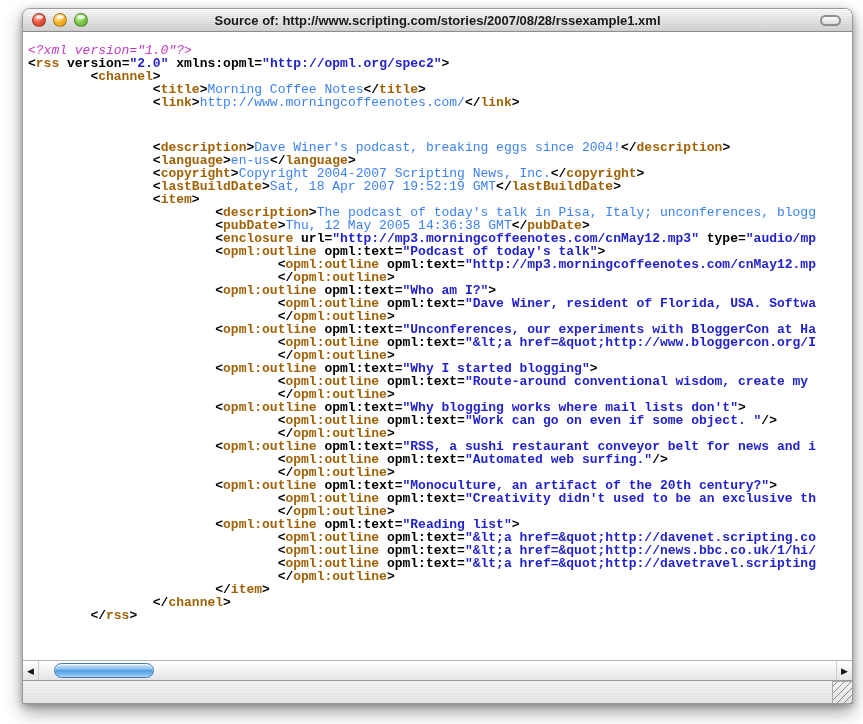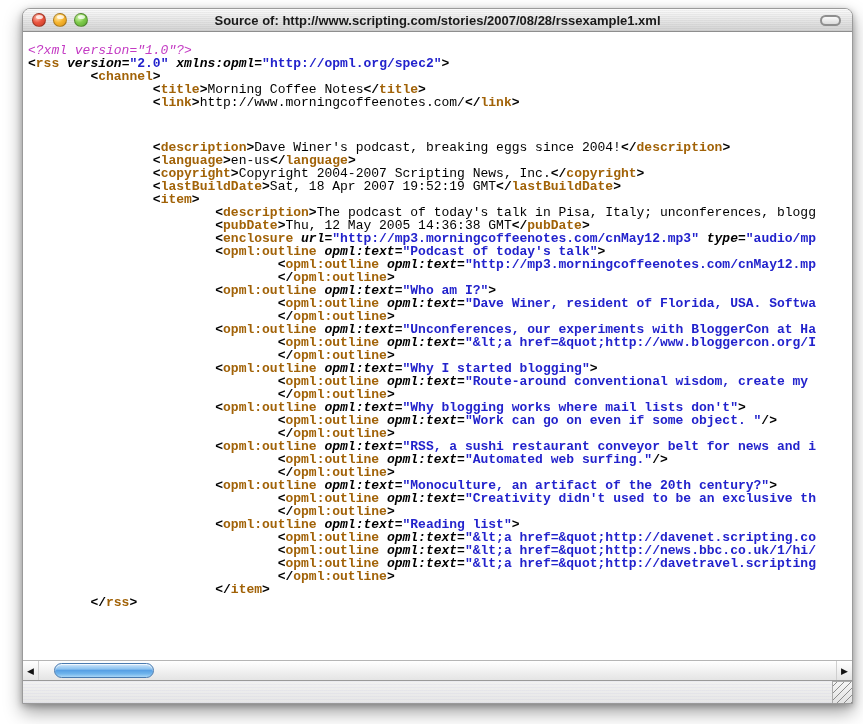--- a/index.html
+++ b/index.html
@@ -44,24 +44,24 @@
   
   .source-pane {
     flex:1 1 auto; background:#ffffff; overflow:hidden;
     padding:12px 0 0 5px;
     font-family:"Liberation Mono","DejaVu Sans Mono",monospace;
     font-size:13px; line-height:13px;
   }
   .line { white-space:pre; height:13px; }
   .pi   { color:#c33ac3; font-style:italic; }
   .tag  { color:#a16207; font-weight:bold; }
-  .attr { color:#000000; font-weight:bold;font-style:italic; }
+  .attr { color:#000000; font-weight:bold; }
   .val  { color:#2222cc; font-weight:bold; }
   .pun  { color:#000000; font-weight:bold; }
-  .txt  { color:#000000; }
+  .txt  { color:#3b82f6; }
 
   
   .hscroll {
     flex:0 0 20px; height:20px; position:relative;
     background:linear-gradient(180deg,#ffffff,#e4e4e4);
     border-top:1px solid #b5b5b5;
     display:flex; align-items:center;
   }
   .sb-btn { width:16px; height:100%; display:flex; align-items:center; justify-content:center;
             font-size:9px; color:#111; }
@@ -142,20 +142,21 @@
         <div class="line" style="padding-left: 32ch;"><span class="pun">&lt;/</span><span class="tag">opml:outline</span><span class="pun">&gt;</span></div>
         <div class="line" style="padding-left: 24ch;"><span class="pun">&lt;</span><span class="tag">opml:outline</span><span class="attr"> opml:text</span><span class="pun">=</span><span class="val">"Monoculture, an artifact of the 20th century?"</span><span class="pun">&gt;</span></div>
         <div class="line" style="padding-left: 32ch;"><span class="pun">&lt;</span><span class="tag">opml:outline</span><span class="attr"> opml:text</span><span class="pun">=</span><span class="val">"Creativity didn't used to be an exclusive th</span></div>
         <div class="line" style="padding-left: 32ch;"><span class="pun">&lt;/</span><span class="tag">opml:outline</span><span class="pun">&gt;</span></div>
         <div class="line" style="padding-left: 24ch;"><span class="pun">&lt;</span><span class="tag">opml:outline</span><span class="attr"> opml:text</span><span class="pun">=</span><span class="val">"Reading list"</span><span class="pun">&gt;</span></div>
         <div class="line" style="padding-left: 32ch;"><span class="pun">&lt;</span><span class="tag">opml:outline</span><span class="attr"> opml:text</span><span class="pun">=</span><span class="val">"&amp;lt;a href=&amp;quot;http://davenet.scripting.co</span></div>
         <div class="line" style="padding-left: 32ch;"><span class="pun">&lt;</span><span class="tag">opml:outline</span><span class="attr"> opml:text</span><span class="pun">=</span><span class="val">"&amp;lt;a href=&amp;quot;http://news.bbc.co.uk/1/hi/</span></div>
         <div class="line" style="padding-left: 32ch;"><span class="pun">&lt;</span><span class="tag">opml:outline</span><span class="attr"> opml:text</span><span class="pun">=</span><span class="val">"&amp;lt;a href=&amp;quot;http://davetravel.scripting</span></div>
         <div class="line" style="padding-left: 32ch;"><span class="pun">&lt;/</span><span class="tag">opml:outline</span><span class="pun">&gt;</span></div>
         <div class="line" style="padding-left: 24ch;"><span class="pun">&lt;/</span><span class="tag">item</span><span class="pun">&gt;</span></div>
+        <div class="line" style="padding-left: 16ch;"><span class="pun">&lt;/</span><span class="tag">channel</span><span class="pun">&gt;</span></div>
         <div class="line" style="padding-left: 8ch;"><span class="pun">&lt;/</span><span class="tag">rss</span><span class="pun">&gt;</span></div>
       </div>
   </div>
 
   <div class="hscroll">
     <div class="sb-btn left">
       <span>◀</span>
     </div>
     <div class="sb-track">
       <div class="sb-thumb" style="left: 15px; width: 100px;"></div>

